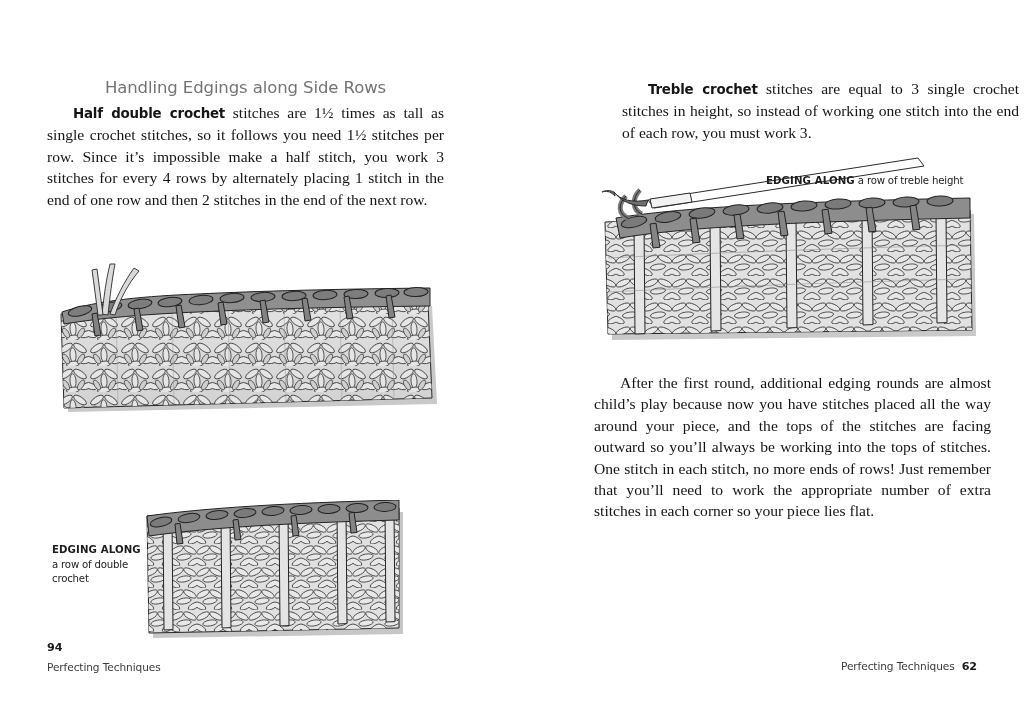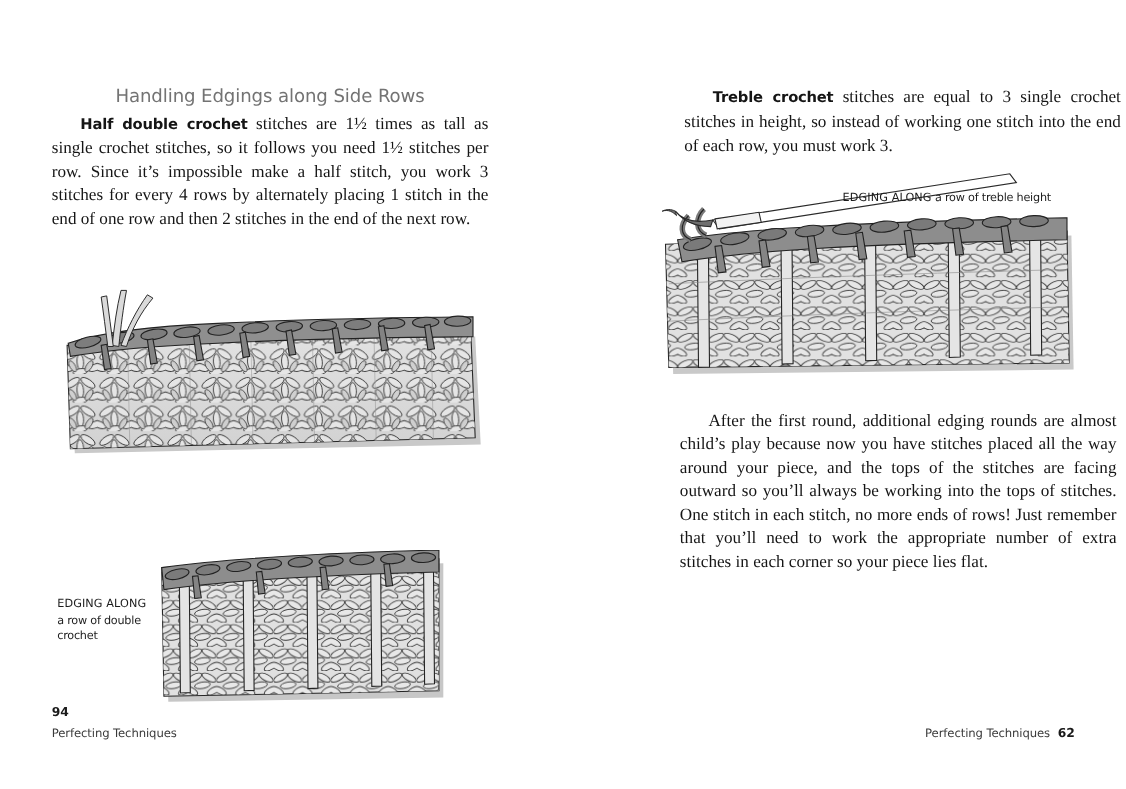--- a/index.html
+++ b/index.html
@@ -57,21 +57,21 @@
     position: absolute;
     font-family: "DejaVu Sans", sans-serif;
     font-size: 10.2px;
     line-height: 14.5px;
     color: #1c1c1c;
     letter-spacing: -0.2px;
     white-space: nowrap;
   }
   .caption.multiline { white-space: normal; width: 110px; }
   .caption b {
-    font-weight: normal;
+    font-weight: bold;
     letter-spacing: 0.1px;
     text-align: center;
   }
 
   
   .footer {
     position: absolute;
     bottom: 44px;
     font-family: "DejaVu Sans", sans-serif;
     font-size: 10.6px;
@@ -303,21 +303,21 @@
         <path d="M60,44 L330,2 L336,10 L66,52 Z" fill="#ffffff" stroke="#2a2a2a" stroke-width="1"></path>
         <path d="M62,43 L102,37 L104,46 L64,52 Z" fill="#f2f2f2" stroke="#2a2a2a" stroke-width="1"></path>
         <path d="M60,44 C44,47 32,44 26,36 C34,46 44,50 58,50 Z" fill="#6f6f6f" stroke="#2a2a2a" stroke-width="1"></path>
         <path d="M26,36 C22,34 18,34 14,36 C20,34 24,37 27,40 Z" fill="#6f6f6f" stroke="#2a2a2a" stroke-width="0.9"></path>
       </g>
     </svg>
   </div>
 
   <div class="caption" style="left:766px; top:174px;"><b>EDGING ALONG</b><span> a row of treble height</span></div>
 
-  <div class="col" style="left:618px; top:372px;">
+  <div class="col" style="left:594px; top:372px;">
     <p class="body indent"><span>After the first round, additional edging rounds are almost child’s play because now you have stitches placed all the way around your piece, and the tops of the stitches are facing outward so you’ll always be working into the tops of stitches. One stitch in each stitch, no more ends of rows! Just remember that you’ll need to work the appropriate number of extra stitches in each corner so your piece lies flat.</span></p>
   </div>
 
   <div class="footer footer-left">
     <span class="folio">94</span>
     <span>Perfecting Techniques</span>
   </div>
 
   <div class="footer footer-right">
     <span>Perfecting Techniques</span>

